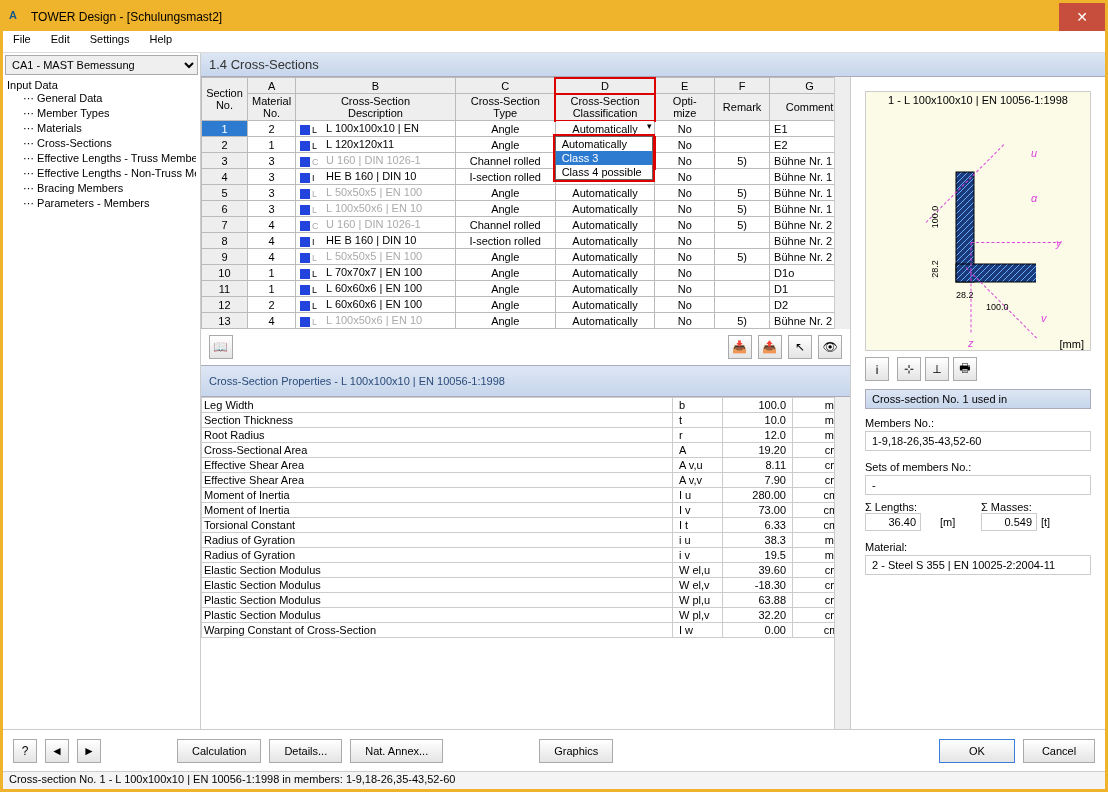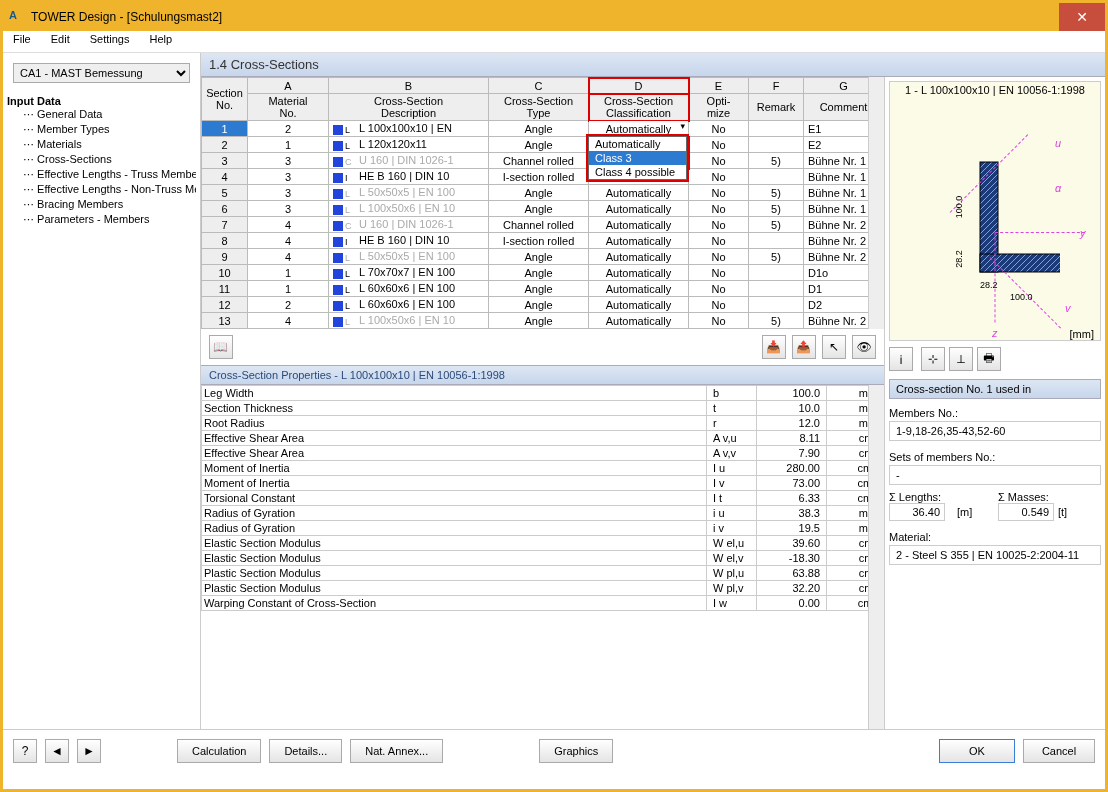--- a/index.html
+++ b/index.html
@@ -6,53 +6,53 @@
 body{background:#fff;overflow:hidden}
 .window{width:1108px;height:792px;border:3px solid #f0b42c;background:#fff;position:relative}
 .titlebar{height:28px;background:#f0b42c;display:flex;align-items:center;padding:0 0 0 6px}
 .titlebar-icon{width:16px;height:16px;margin-right:6px;color:#155a8a;font-weight:bold}
 .titlebar-title{flex:1;font-size:12px;color:#000}
 .titlebar-close{width:46px;height:28px;background:#c74e3c;color:#fff;display:flex;align-items:center;justify-content:center;font-size:14px}
 .menubar{height:22px;background:#fff;border-bottom:1px solid #ddd;display:flex;padding:0 6px;gap:12px}
 .menubar span{padding:2px 4px}
 .content{display:flex;height:calc(100% - 28px - 22px - 42px - 18px)}
 .sidebar{width:198px;border-right:1px solid #ccc;display:flex;flex-direction:column}
-.sidebar-select{margin:10px;height:20px;border:1px solid #aaa;background:#14b8a6}
+.sidebar-select{margin:2px;height:20px;border:1px solid #aaa;background:#14b8a6}
 .sidebar-select select{width:100%;height:100%;border:none;font-size:11px;padding:0 2px}
 .tree{padding:2px 4px;flex:1;overflow:hidden}
-.tree-root{font-weight:bold}
+.tree-root{font-weight:normal}
 .tree-item{padding:1px 0 1px 16px;white-space:nowrap;overflow:hidden}
 .main{flex:1;display:flex;flex-direction:column}
 .main-header{height:24px;background:linear-gradient(#dde6f3,#c7d6ec);border-bottom:1px solid #aab;padding:2px 8px;font-size:13px;color:#333;display:flex;align-items:center}
 .main-body{flex:1;display:flex;overflow:hidden}
 .main-left{flex:1;display:flex;flex-direction:column;border-right:1px solid #ccc}
 .table-wrap{flex:0 0 auto;max-height:270px;overflow:hidden;position:relative}
 table.grid{border-collapse:collapse;width:100%;background:#fff}
 table.grid th,table.grid td{border:1px solid #bbb;padding:1px 4px;font-size:11px;height:16px;white-space:nowrap;text-align:center;background:#fff}
 table.grid th{background:#eee;font-weight:normal}
 table.grid td.rowhdr{background:#eee;text-align:center;width:30px}
 table.grid td.left{text-align:left}
 table.grid tr.sel td.rowhdr{background:#2d7ad1;color:#fff}
 .dd{border:1px solid #888;background:#fff;text-align:left;padding:0 14px 0 4px;position:relative}
 .dd::after{content:"▾";position:absolute;right:3px;top:0;font-size:9px}
 .dd-list{position:absolute;background:#fff;border:1px solid #666;z-index:10}
 .dd-list div{padding:1px 6px;text-align:left}
 .dd-list .selop{background:#2d7ad1;color:#fff}
 .toolbar-row{height:36px;display:flex;align-items:center;padding:4px 8px;gap:6px}
 .toolbar-row .spacer{flex:1}
 .btn-icon{width:24px;height:24px;border:1px solid #aaa;background:linear-gradient(#fff,#e4e4e4);display:flex;align-items:center;justify-content:center;font-size:12px}
-.props-header{background:linear-gradient(#dde6f3,#c7d6ec);padding:3px 8px;border-top:1px solid #aab;border-bottom:1px solid #aab;color:#2a4a7a}
+.props-header{background:linear-gradient(#dde6f3,#c7d6ec);padding:9px 8px;border-top:1px solid #aab;border-bottom:1px solid #aab;color:#2a4a7a}
 .props-wrap{flex:1;overflow:hidden;position:relative}
 table.props{border-collapse:collapse;width:100%}
 table.props td{border:1px solid #ccc;padding:1px 6px;height:15px;font-size:11px;background:#fff}
 table.props td.name{text-align:left;padding-left:2px}
 table.props td.sym{width:50px;text-align:left}
 table.props td.val{width:70px;text-align:right}
 table.props td.unit{width:57px;text-align:right}
-.main-right{width:220px;display:flex;flex-direction:column;padding:4px}
+.main-right{width:254px;display:flex;flex-direction:column;padding:14px}
 .preview{height:260px;border:1px solid #ccc;background:#fbfbe8;position:relative;margin-bottom:4px}
 .preview-title{position:absolute;top:2px;left:0;right:0;text-align:center;font-size:11px}
 .preview-unit{position:absolute;bottom:0;right:6px;font-size:11px}
 .preview-tools{height:28px;display:flex;gap:4px;align-items:center;margin-bottom:6px}
 .info-header{background:linear-gradient(#dde6f3,#c7d6ec);padding:3px 6px;border:1px solid #aab;margin-bottom:4px}
 .info-label{margin:4px 0 2px 0}
 .info-box{border:1px solid #ccc;background:#fff;padding:3px 6px;margin-bottom:6px;min-height:18px}
 .info-row{display:flex;align-items:center;gap:6px;margin-bottom:6px}
 .info-row .val{border:1px solid #ccc;background:#fff;width:56px;text-align:right;padding:2px 4px}
 .footer{height:42px;border-top:1px solid #ccc;display:flex;align-items:center;padding:6px 10px;gap:8px}
@@ -290,20 +290,26 @@
                     <td class="val">10.0</td>
                     <td class="unit">mm</td>
                   </tr>
                   <tr>
                     <td class="name">Root Radius</td>
                     <td class="sym">r</td>
                     <td class="val">12.0</td>
                     <td class="unit">mm</td>
                   </tr>
                   <tr>
+                    <td class="name">Cross-Sectional Area</td>
+                    <td class="sym">A</td>
+                    <td class="val">19.20</td>
+                    <td class="unit">cm²</td>
+                  </tr>
+                  <tr>
                     <td class="name">Effective Shear Area</td>
                     <td class="sym">A v,u</td>
                     <td class="val">8.11</td>
                     <td class="unit">cm²</td>
                   </tr>
                   <tr>
                     <td class="name">Effective Shear Area</td>
                     <td class="sym">A v,v</td>
                     <td class="val">7.90</td>
                     <td class="unit">cm²</td>
@@ -411,21 +417,21 @@
       <div class="btn-icon">🖶</div>
      </div>
      <div class="info-header">Cross-section No. 1 used in</div>
      <div class="info-label">Members No.:</div>
      <div class="info-box">1-9,18-26,35-43,52-60</div>
      <div class="info-label">Sets of members No.:</div>
      <div class="info-box">-</div>
      <div class="info-row">
       <div style="flex:1">
        <div>Σ Lengths:</div>
-       <div style="display:flex;align-items:center;gap:12px">
+       <div style="display:flex;align-items:center;gap:19px">
         <div class="val">36.40</div>
         <span>[m]</span>
        </div>
       </div>
       <div style="flex:1">
        <div>Σ Masses:</div>
        <div style="display:flex;align-items:center;gap:4px">
         <div class="val">0.549</div>
         <span>[t]</span>
        </div>
@@ -444,13 +450,14 @@
   <div style="width:60px"></div>
   <div class="btn">Calculation</div>
   <div class="btn">Details...</div>
   <div class="btn">Nat. Annex...</div>
   <div style="width:80px"></div>
   <div class="btn">Graphics</div>
   <div class="spacer"></div>
   <div class="btn primary" style="width:76px">OK</div>
   <div class="btn" style="width:72px">Cancel</div>
  </div>
+ <div class="status">Cross-section No. 1 - L 100x100x10 | EN 10056-1:1998 in members: 1-9,18-26,35-43,52-60</div>
 </div>
 
 </body></html>

